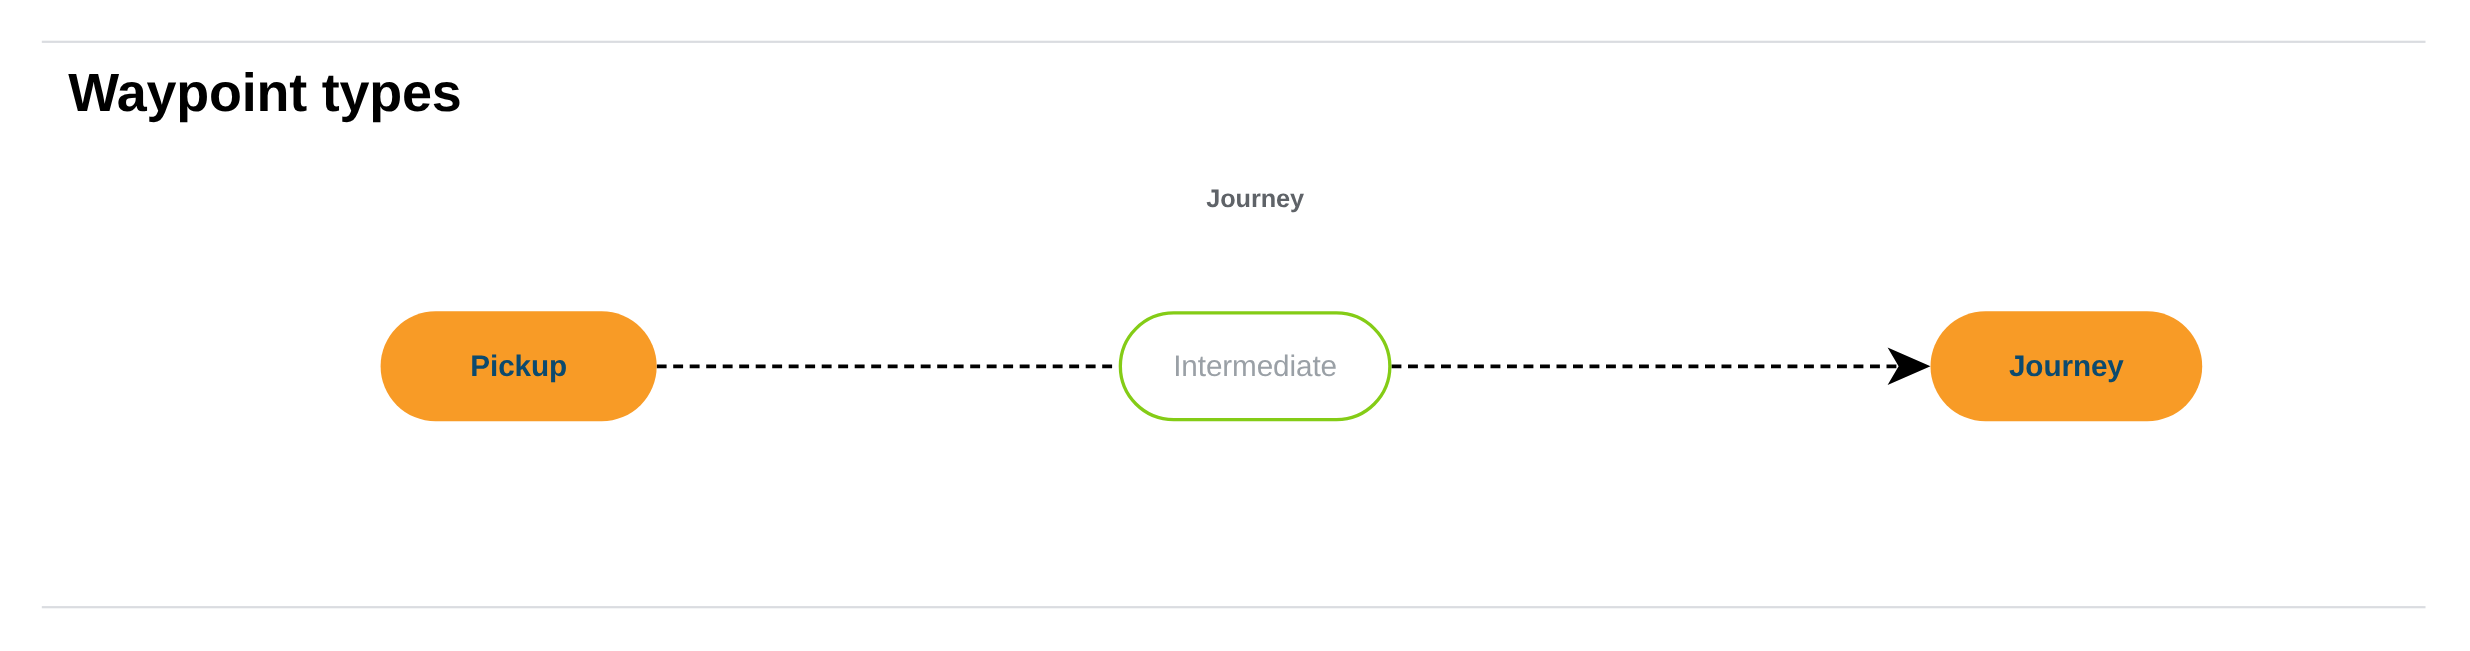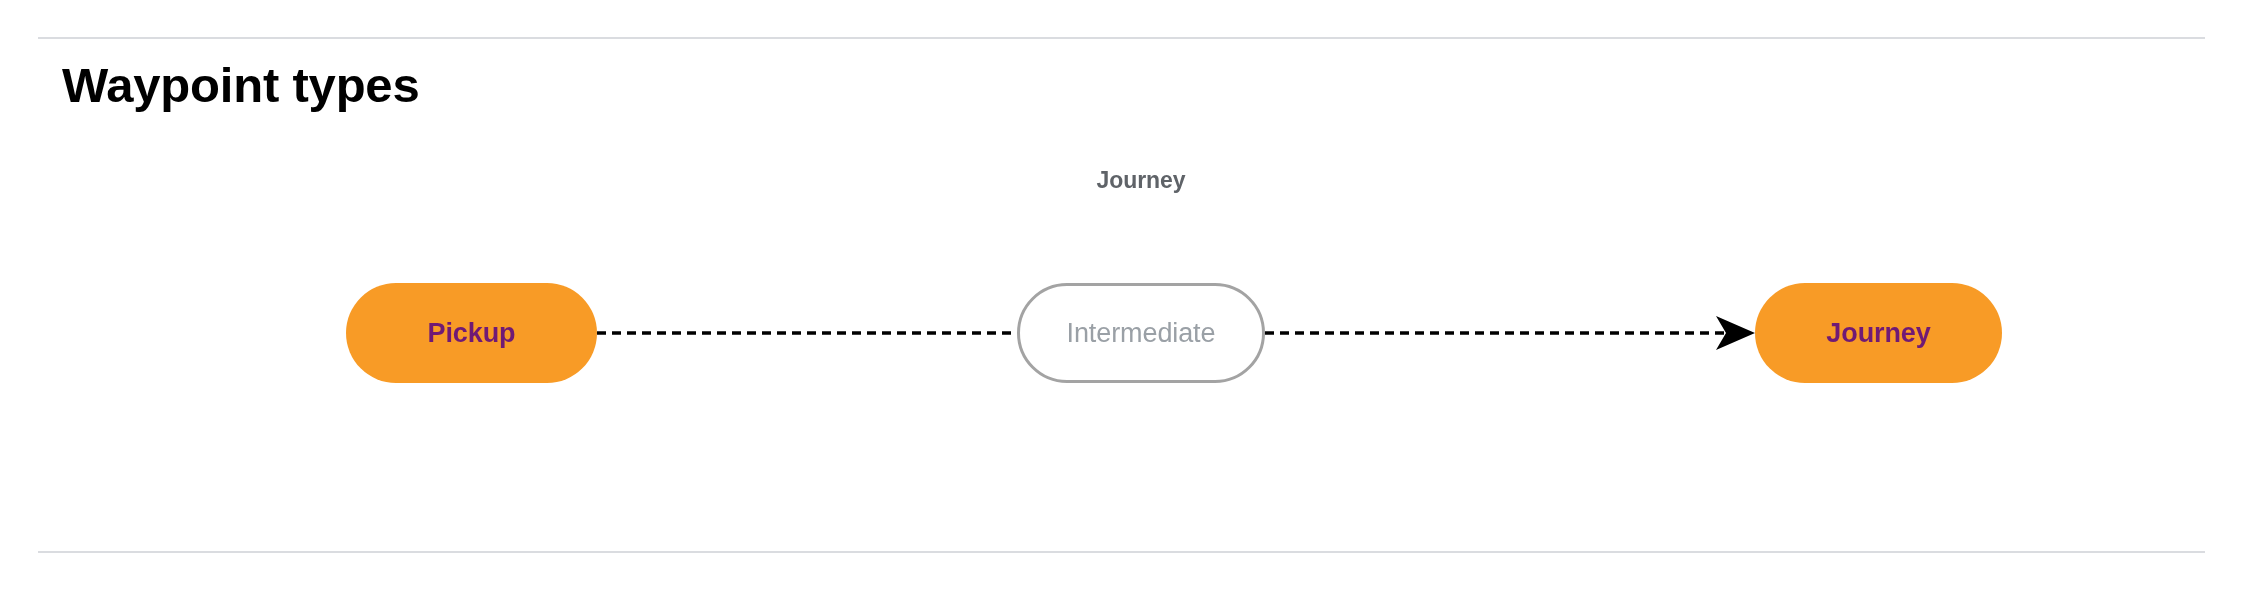--- a/index.html
+++ b/index.html
@@ -74,21 +74,21 @@
     align-items: center;
     justify-content: center;
     box-sizing: border-box;
     border-radius: 999px;
     white-space: nowrap;
   }
 
   .node-pickup,
   .node-dropoff {
     background: #f89b26;
-    color: #701a75;
+    color: #0c4a6e;
     font-size: 27px;
     font-weight: 700;
     letter-spacing: -0.1px;
     height: 100px;
   }
 
   .node-pickup {
     left: 346px;
     top: 283px;
     width: 251px;
@@ -99,21 +99,21 @@
     top: 283px;
     width: 247px;
   }
 
   .node-intermediate {
     left: 1017px;
     top: 283px;
     width: 248px;
     height: 100px;
     background: #ffffff;
-    border: 3px solid #a3a3a3;
+    border: 3px solid #84cc16;
     color: #9aa0a6;
     font-size: 27px;
     font-weight: 400;
     letter-spacing: -0.1px;
   }
 
   .node-label { pointer-events: none; }
 </style>
 </head>
 <body>

